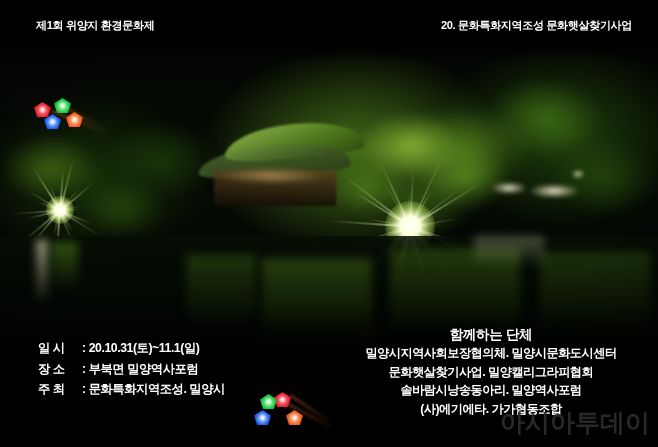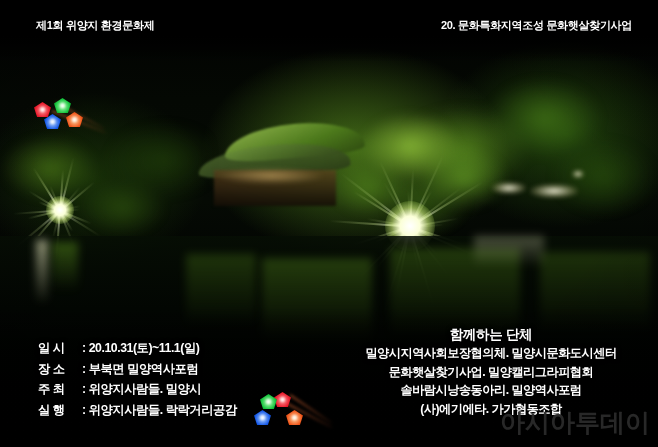--- a/index.html
+++ b/index.html
@@ -423,24 +423,21 @@
 
 
   <div class="info">
     <div>
       <span class="info-label">일  시</span><span class="info-colon">:</span><span>20.10.31(토)~11.1(일)</span>
     </div>
     <div>
       <span class="info-label">장  소</span><span class="info-colon">:</span><span>부북면 밀양역사포럼</span>
     </div>
     <div>
-      <span class="info-label">주  최</span><span class="info-colon">:</span><span>위양지사람들. 밀양시</span>
-    </div>
-    <div>
-      <span class="info-label">실  행</span><span class="info-colon">:</span><span>위양지사람들. 락락거리공감</span>
+      <span class="info-label">주  최</span><span class="info-colon">:</span><span>문화특화지역조성. 밀양시</span>
     </div>
   </div>
 
   <div class="partners">
     <div class="partners-title">함께하는 단체</div>
     <div class="partners-line">밀양시지역사회보장협의체. 밀양시문화도시센터</div>
     <div class="partners-line">문화햇살찾기사업. 밀양캘리그라피협회</div>
     <div class="partners-line">솔바람시낭송동아리. 밀양역사포럼</div>
     <div class="partners-line">(사)에기에타. 가가협동조합</div>
   </div>

